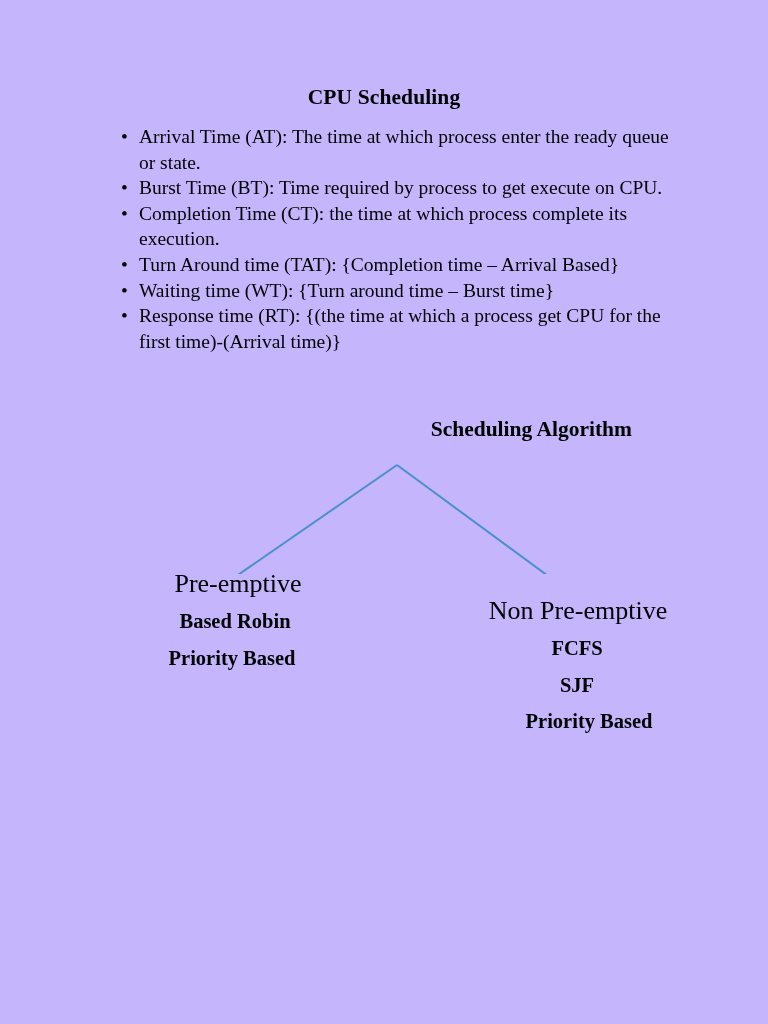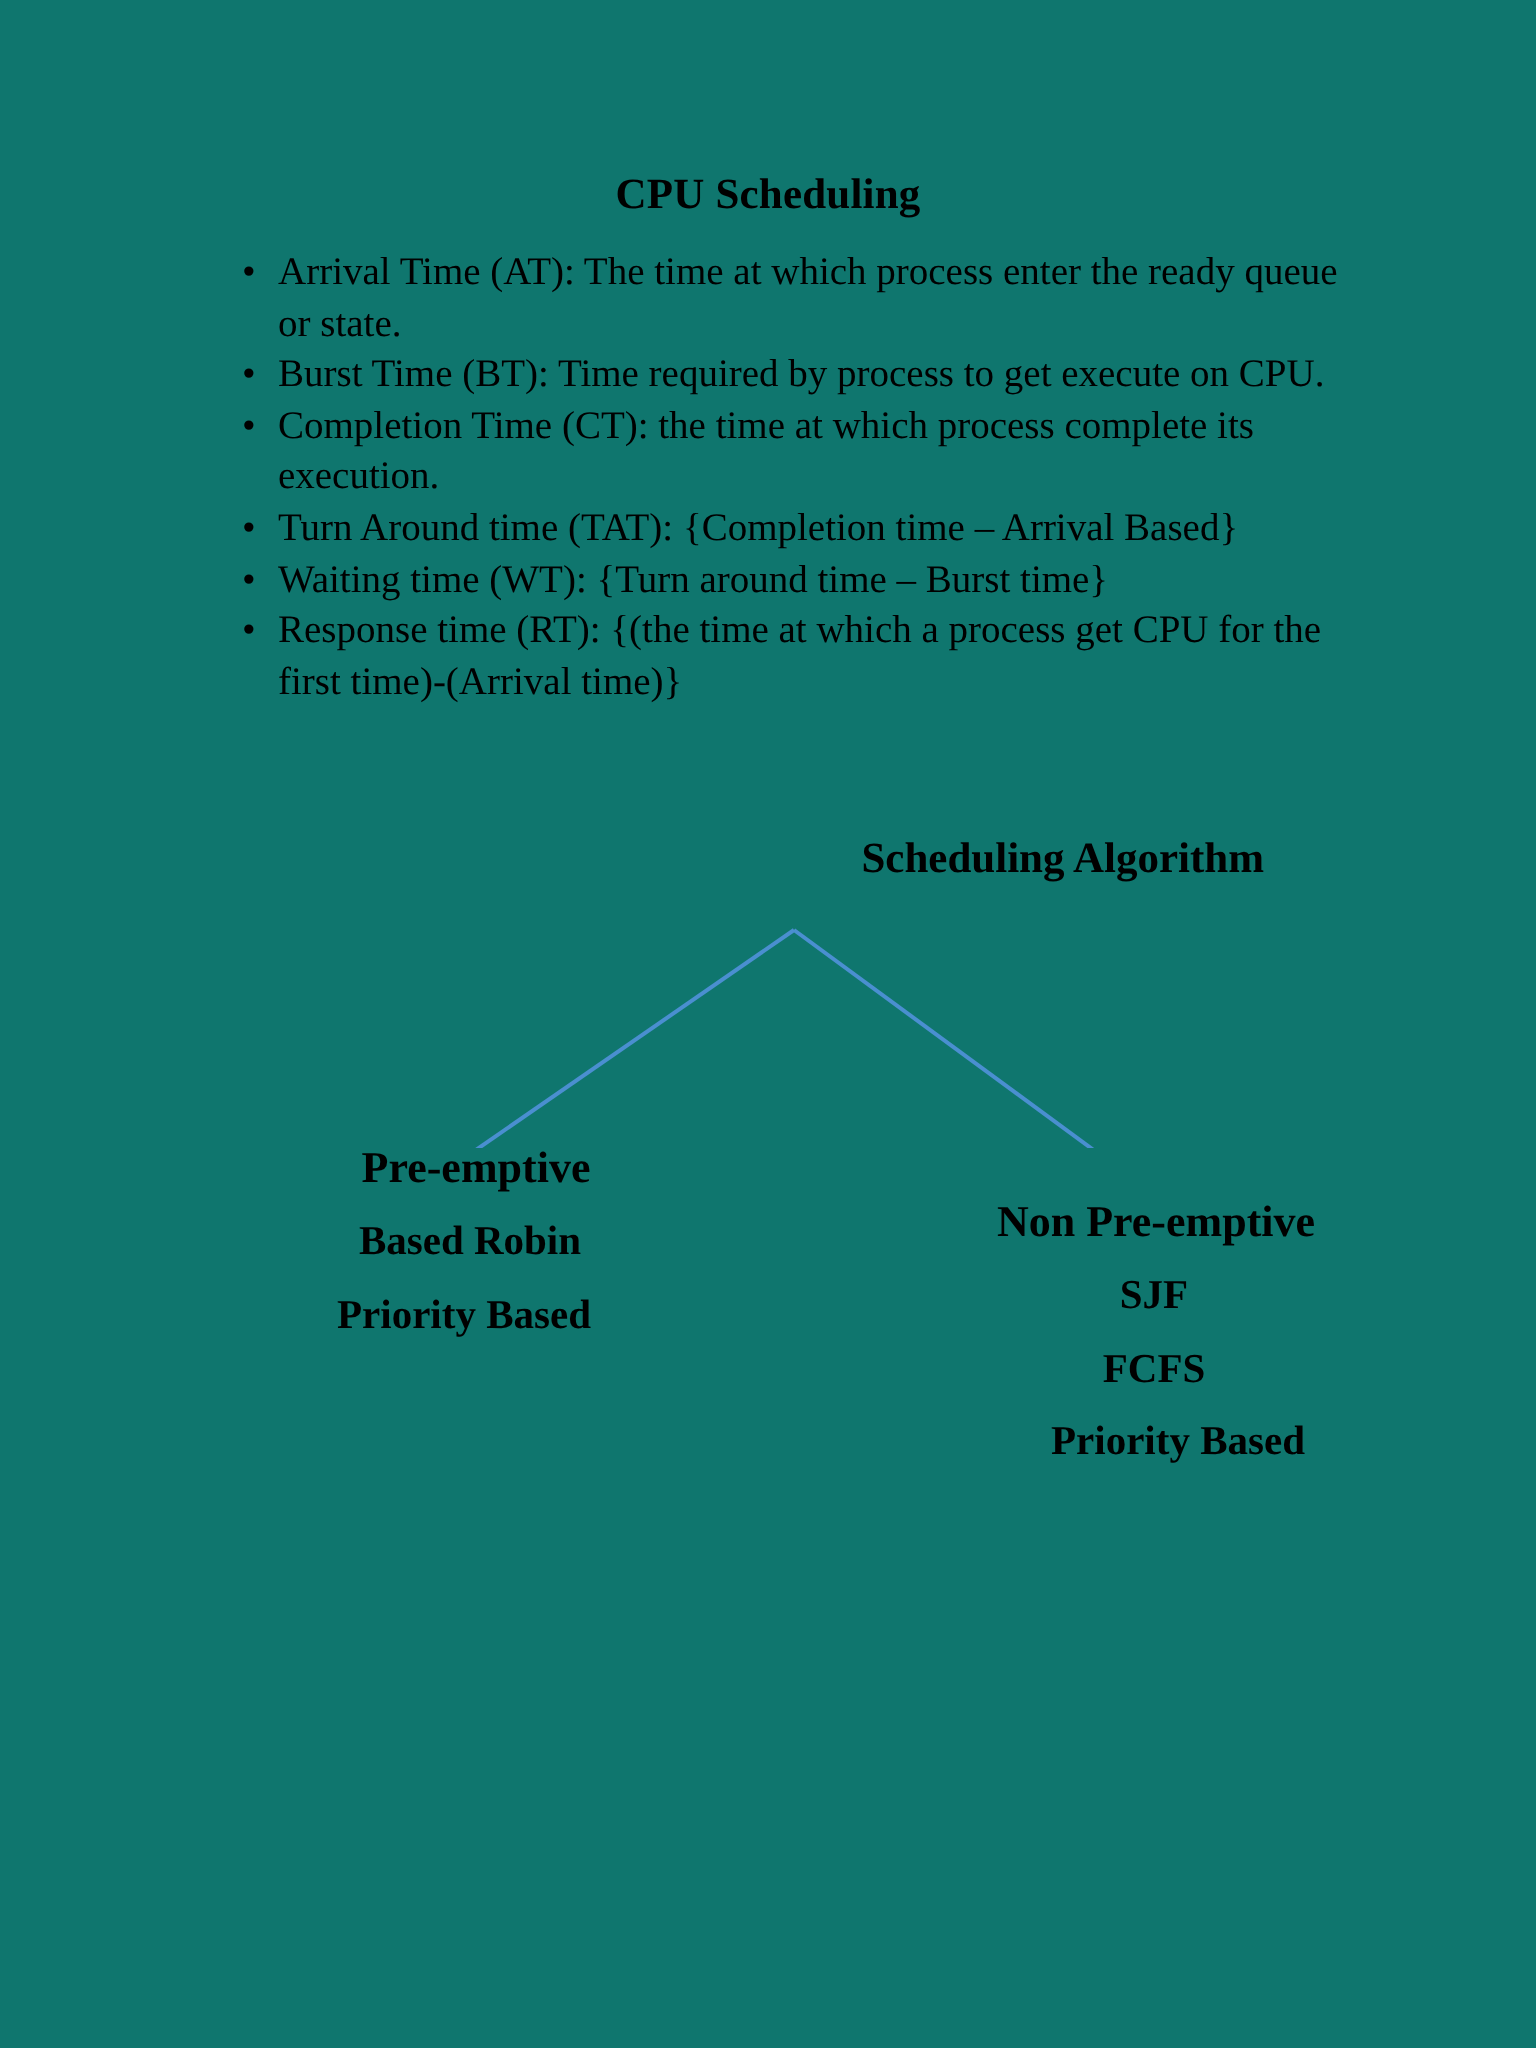--- a/index.html
+++ b/index.html
@@ -15,21 +15,21 @@
     color: #000000;
     overflow: hidden;
   }
 
   .page {
     position: absolute;
     left: 0;
     top: 0;
     width: 768px;
     height: 1024px;
-    background: #0f766e;
+    background: #c4b5fd;
   }
 
   
   .doc-title {
     position: absolute;
     left: 0;
     top: 86px;
     width: 768px;
     text-align: center;
     font-size: 21.5px;
@@ -98,22 +98,22 @@
     width: 768px;
   }
   .branch {
     position: absolute;
     top: 0;
   }
   .branch-left  { left: 124px; width: 222px; }
   .branch-right { left: 466px; width: 222px; }
 
   .branch-heading {
-    font-size: 22px;
-    font-weight: bold;
+    font-size: 26px;
+    font-weight: normal;
     line-height: 36.8px;
     text-align: center;
     white-space: nowrap;
   }
   .branch-item {
     font-size: 20.5px;
     font-weight: bold;
     line-height: 36.8px;
     text-align: center;
     white-space: nowrap;
@@ -180,20 +180,20 @@
     <div class="branches">
 
       <div class="branch branch-left">
         <div class="branch-heading">Pre-emptive</div>
         <div class="branch-item branch-item-1">Based Robin</div>
         <div class="branch-item branch-item-2">Priority Based</div>
       </div>
 
       <div class="branch branch-right">
         <div class="branch-heading">Non Pre-emptive</div>
+        <div class="branch-item branch-item-0">FCFS</div>
         <div class="branch-item branch-item-1">SJF</div>
-        <div class="branch-item branch-item-0">FCFS</div>
         <div class="branch-item branch-item-2">Priority Based</div>
       </div>
 
     </div>
   </div>
 </div>
 
 </body></html>

